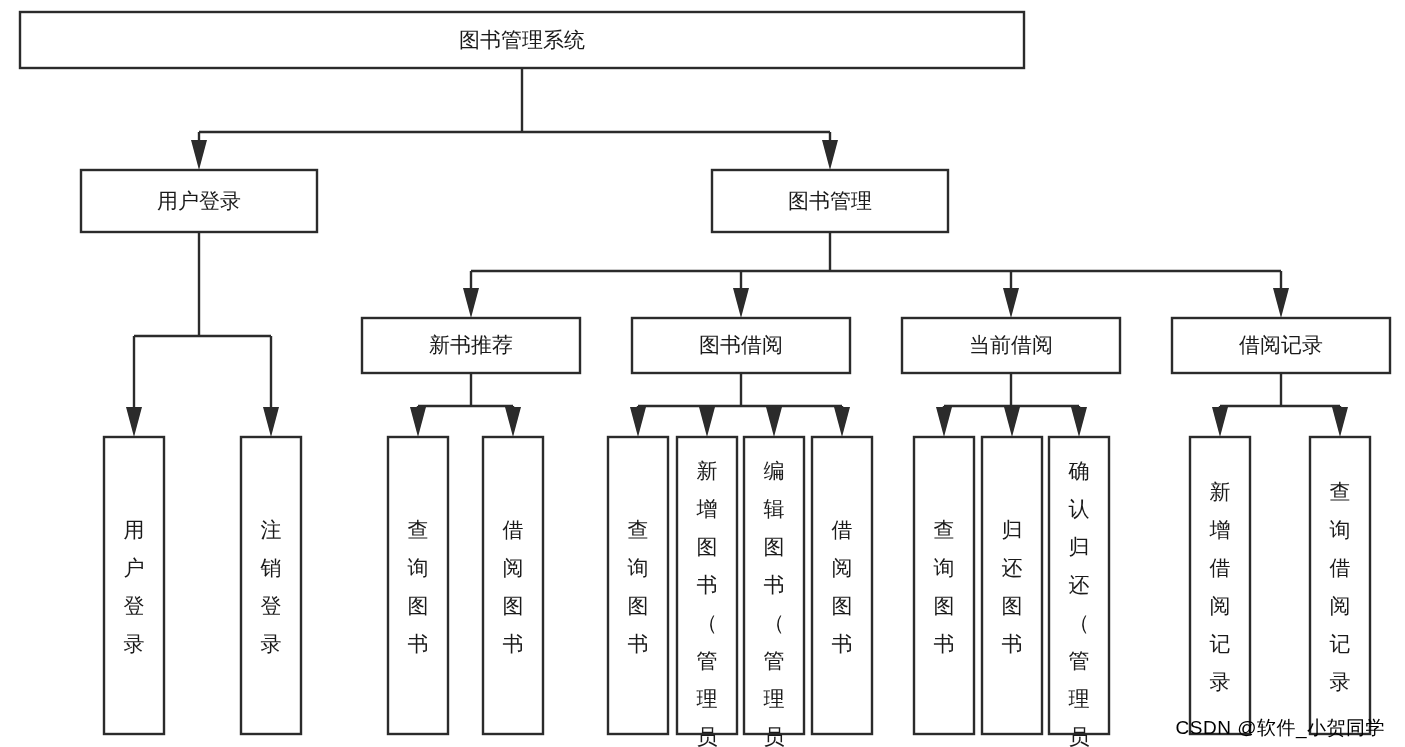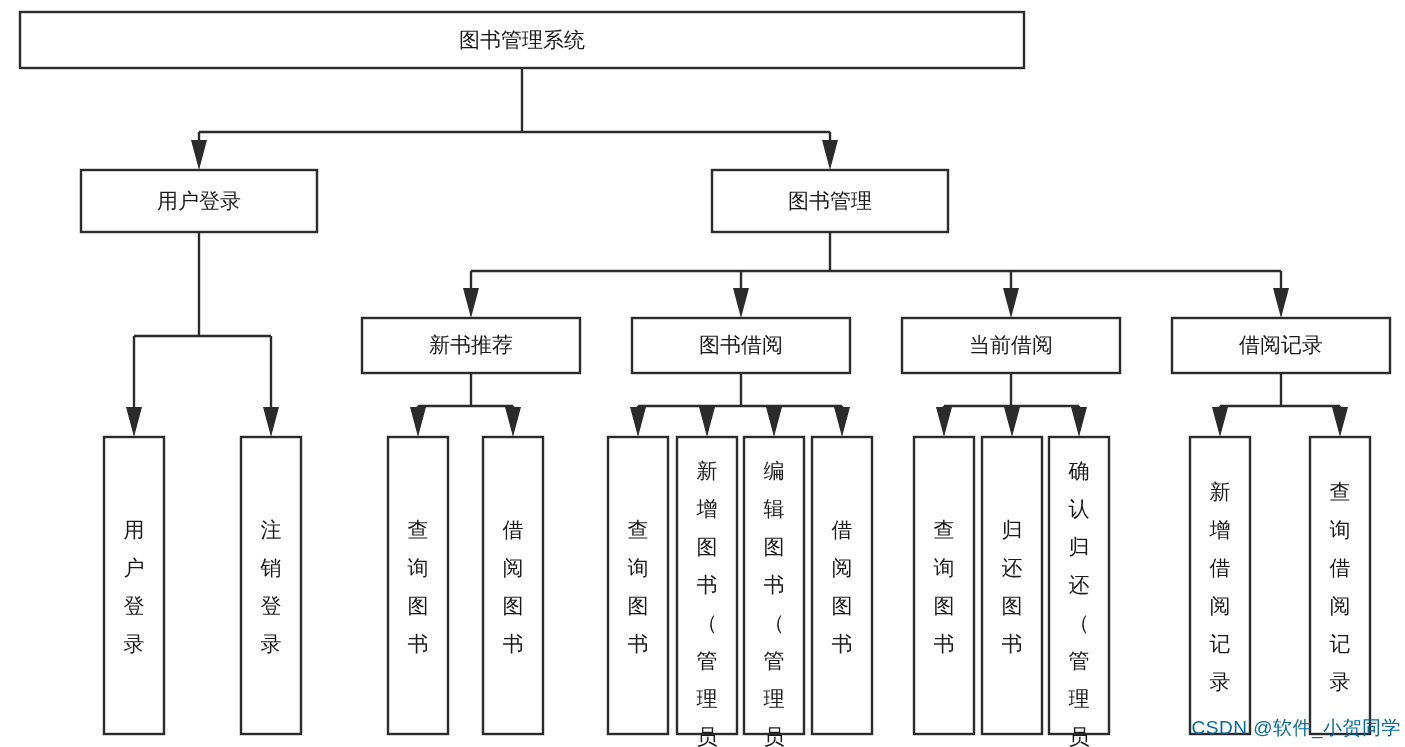--- a/index.html
+++ b/index.html
@@ -51,25 +51,25 @@
     dominant-baseline: middle;
   }
   .node-label-v {
     font-family: "Liberation Sans", "DejaVu Sans", sans-serif;
     font-size: 21px;
     fill: #1a1a1a;
     text-anchor: middle;
   }
   .watermark {
     position: absolute;
-    right: 4px;
+    right: 20px;
     bottom: 6px;
     font-family: "Liberation Sans", "DejaVu Sans", sans-serif;
     font-size: 19px;
-    color: #0369a1;
+    color: #000000;
     letter-spacing: 0.5px;
     white-space: nowrap;
     user-select: none;
   }
 </style>
 </head>
 <body>
 
 <div id="diagram-root">
   <svg class="diagram-canvas" id="diagram-svg" viewBox="0 0 1405 747" xmlns="http://www.w3.org/2000/svg">

